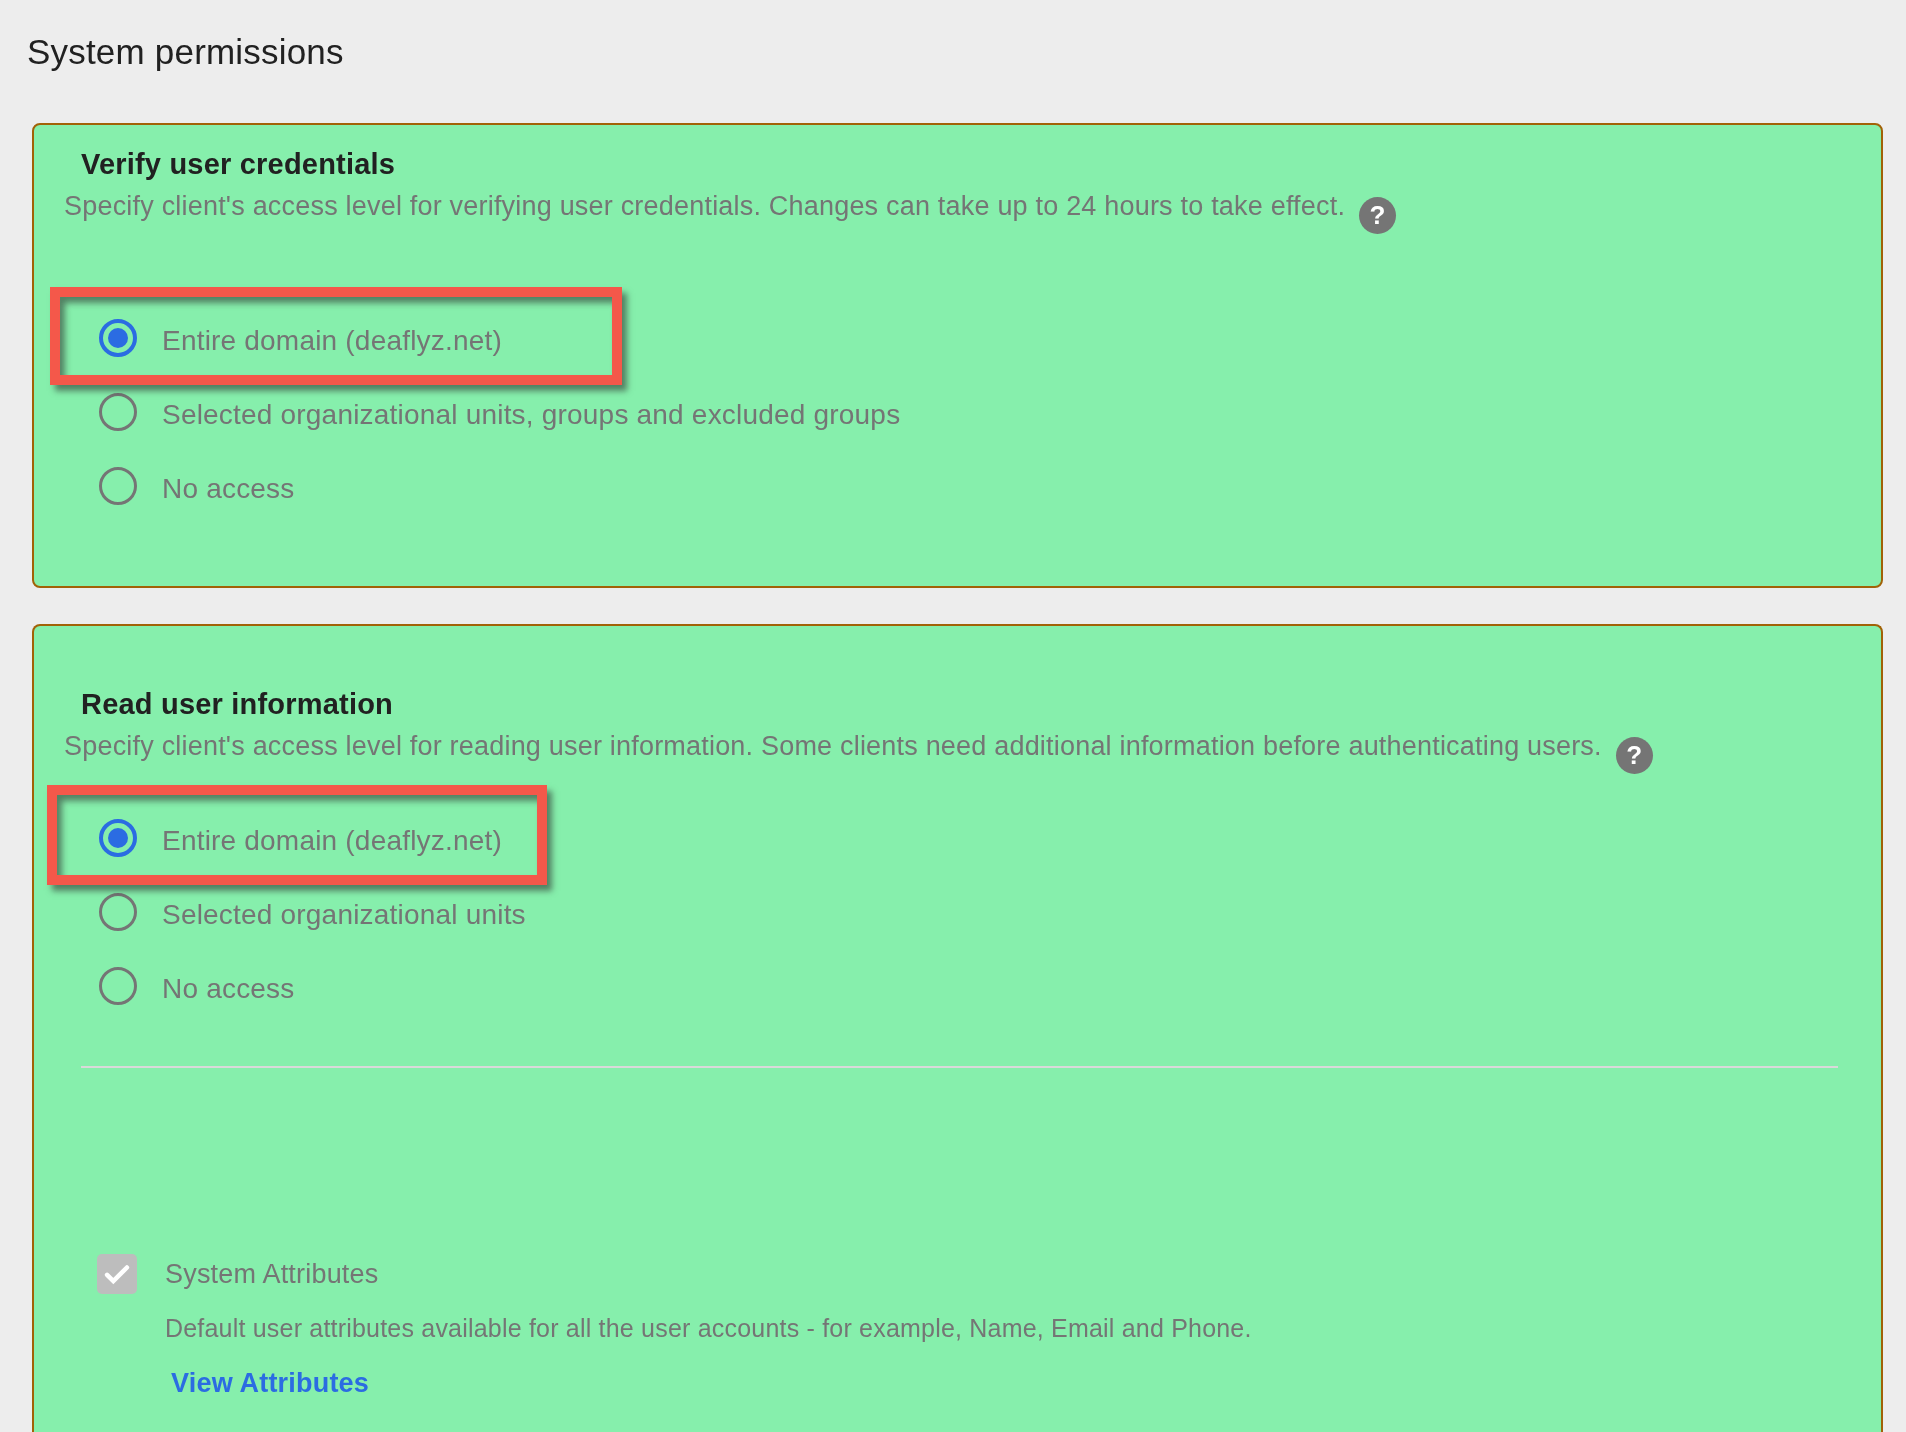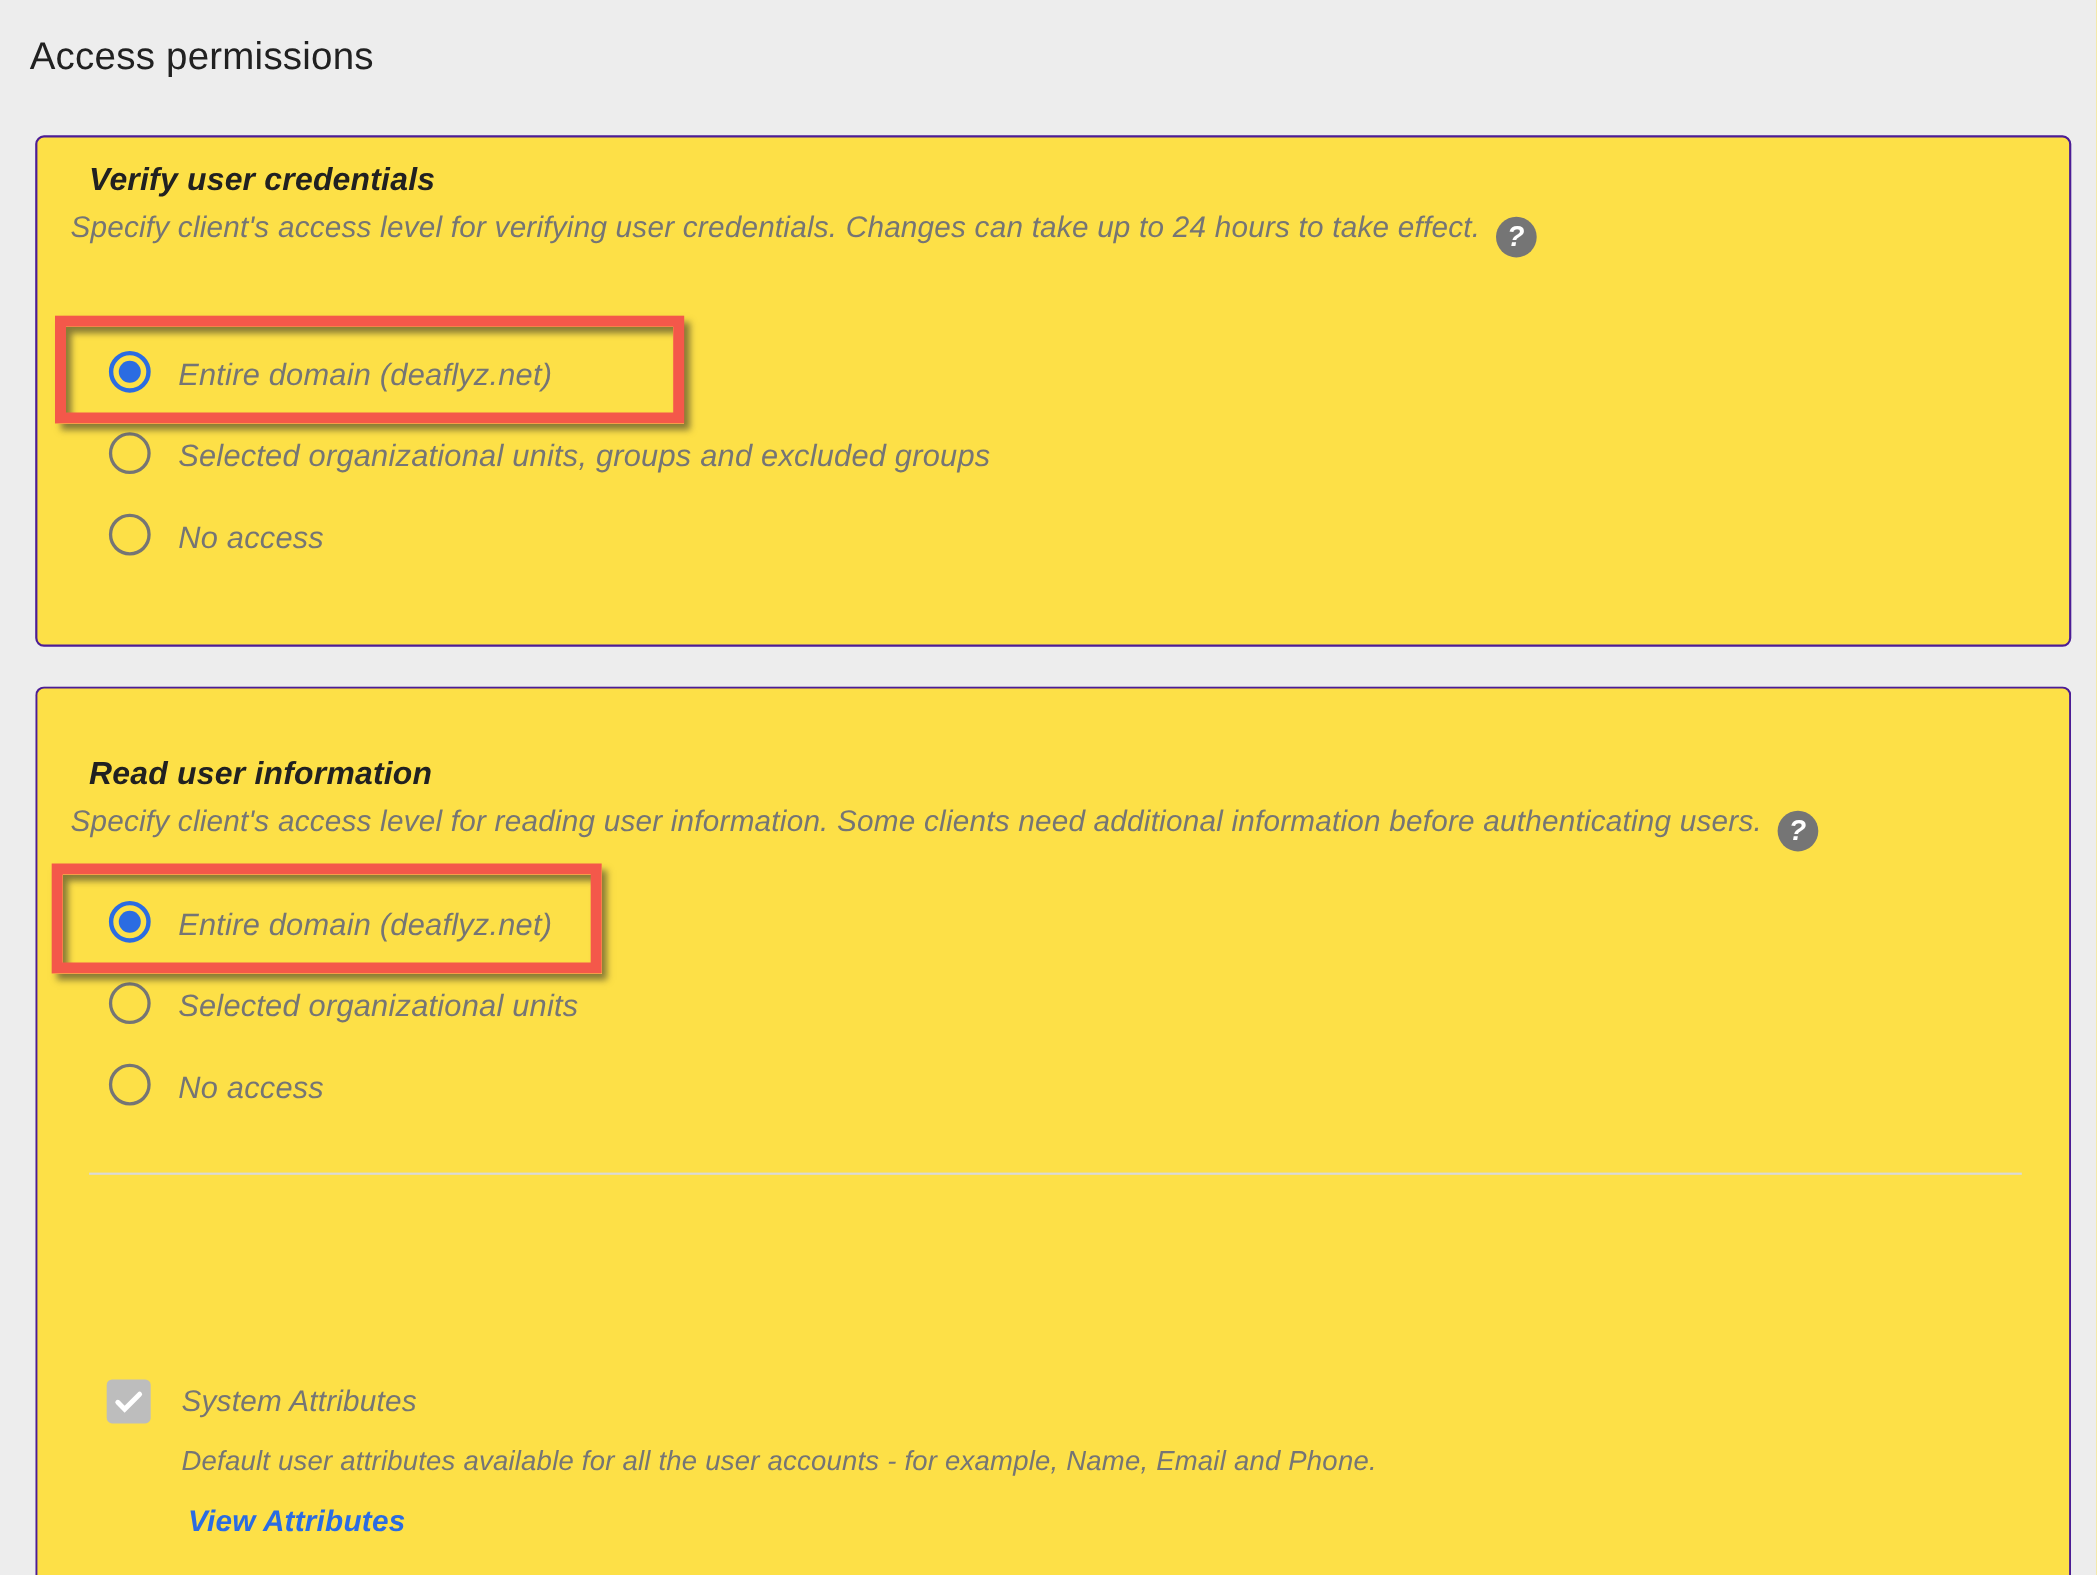--- a/index.html
+++ b/index.html
@@ -9,21 +9,21 @@
     font-family:"Liberation Sans", sans-serif;
     position:relative;
     color:#212121;
   }
   .page-title {
     position:absolute; left:27px; top:32px;
     font-size:35px; font-weight:400; color:#212121; letter-spacing:0.2px;
   }
   .card {
     position:absolute; left:32px; width:1851px;
-    background:#fde047; border:2px solid #4c1d95; border-radius:8px;font-style:italic;
+    background:#86efac; border:2px solid #a16207; border-radius:8px;
   }
   #card-verify { top:123px; height:465px; }
   #card-read   { top:624px; height:830px; border-bottom:none; border-radius:8px 8px 0 0; }
   .section-title {
     position:absolute; left:47px;
     font-size:29px; font-weight:bold; color:#212121; letter-spacing:0.2px;
   }
   .section-desc {
     position:absolute; left:30px;
     font-size:27px; color:#757575; letter-spacing:0.2px; white-space:nowrap;
@@ -62,21 +62,21 @@
     position:absolute; left:131px; font-size:25px; color:#757575; letter-spacing:0.2px; white-space:nowrap;
   }
   .view-link {
     position:absolute; left:137px; font-size:27px; font-weight:bold; color:#2b6ce2;
     letter-spacing:0.2px; cursor:pointer; text-decoration:none;
   }
 </style>
 </head>
 <body>
 
-<div class="page-title">Access permissions</div>
+<div class="page-title">System permissions</div>
 
 <div class="card" id="card-verify">
   <div class="section-title" style="top:23px;">Verify user credentials</div>
   <div class="section-desc" style="top:66px;">
     <span>Specify client's access level for verifying user credentials. Changes can take up to 24 hours to take effect.</span><span class="help-icon">?</span>
   </div>
   <div class="radio-group" style="top:194px;">
     <div class="radio-row">
       <span class="radio selected">
           <span class="dot"></span>

